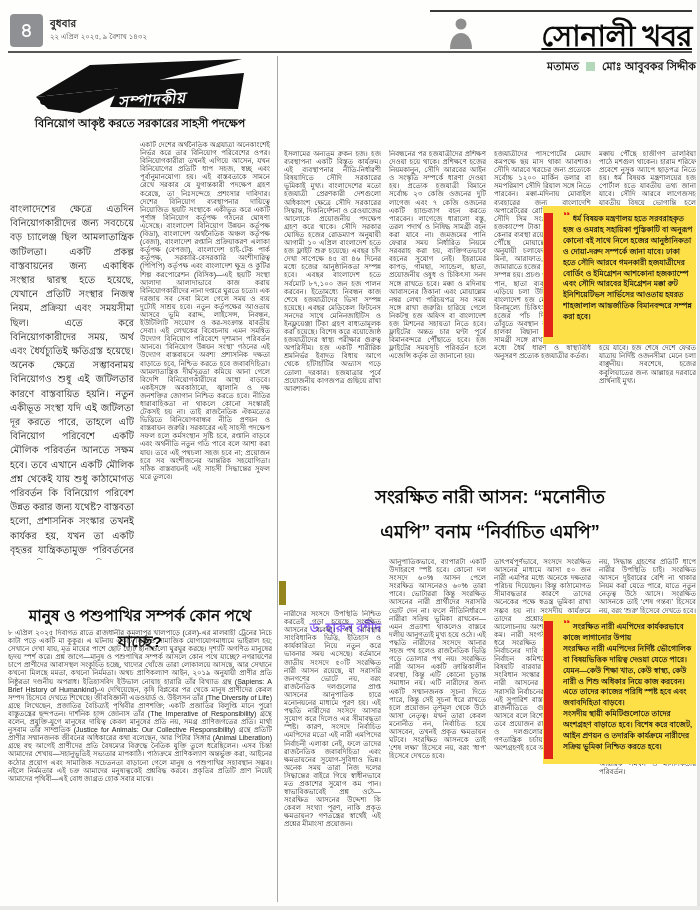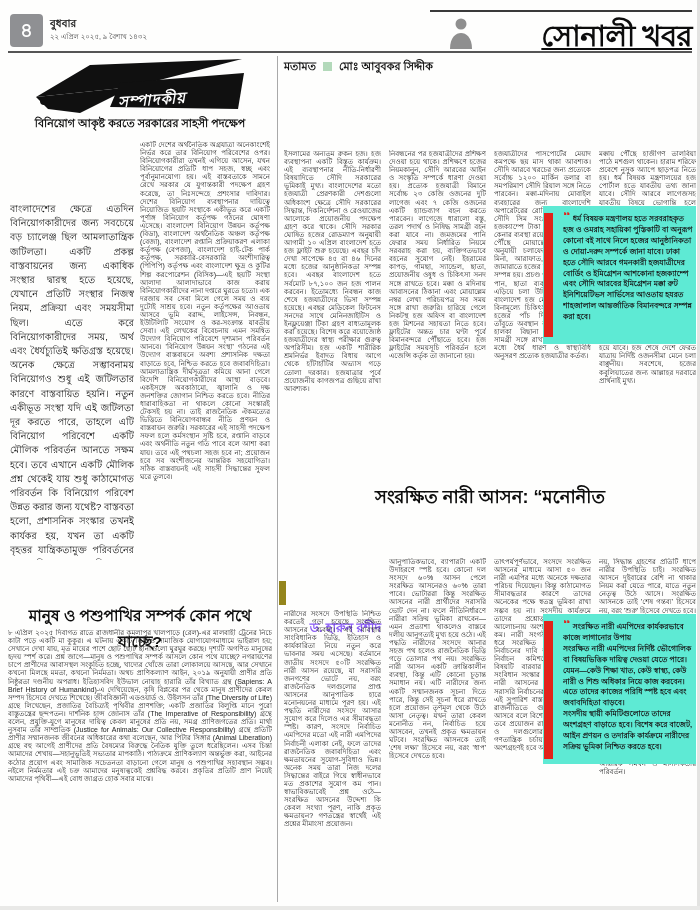--- a/index.html
+++ b/index.html
@@ -28,30 +28,30 @@
                font-weight:bold;text-align:center;color:#0d0d0d;}
   .standfirst{left:10px;top:202px;width:124px;height:358px;font-size:9.5px;line-height:14.2px;
               text-align:justify;color:#111;overflow:hidden;}
   .ed-body{left:140px;top:141px;width:130px;height:458px;overflow:hidden;}
   .micro{font-size:7px;line-height:8.1px;text-align:justify;color:#222;}
   
   .an-headline{left:8px;top:604px;width:264px;font-size:15.5px;font-weight:bold;
                text-align:center;color:#0d0d0d;}
   .an-body{left:8px;top:629px;width:264px;height:266px;overflow:hidden;}
   
-  .kicker{left:284px;top:58px;width:412px;text-align:left;font-size:11px;font-weight:bold;color:#111;}
+  .kicker{left:284px;top:58px;width:412px;text-align:right;font-size:11px;font-weight:bold;color:#111;}
   .ksq{display:inline-block;width:9px;height:9px;background:#b3d9ba;margin:0 7px 0 7px;vertical-align:-1px;}
   .h1red{left:284px;top:72px;width:412px;text-align:center;font-weight:800;
          font-size:33px;line-height:36px;color:#e0251b;}
   .col{overflow:hidden;}
   .c1{left:284px;width:97px;} .c2{left:389px;width:97px;}
   .c3{left:494px;width:97px;} .c4{left:599px;width:97px;}
   .hajjcol{top:150px;height:324px;}
   
-  .pq{background:#5eead4;}
+  .pq{background:#fde047;}
   .pq .bar{position:absolute;left:1px;top:7px;width:9px;background:#e2231a;}
   .pq .qtext{position:absolute;left:20px;top:6px;right:2px;bottom:2px;
              font-size:7.6px;line-height:10.9px;font-weight:bold;color:#151515;
              text-align:left;overflow:hidden;white-space:pre-line;}
   .qmark{color:#e2231a;font-size:15px;line-height:8px;font-weight:800;letter-spacing:-1px;}
   .pq1{left:543px;top:206px;width:153px;height:138px;}
   .pq1 .bar{height:124px;}
   .pq2{left:543px;top:614px;width:153px;height:150px;}
   .pq2 .bar{height:138px;}
   
@@ -110,20 +110,21 @@
   <div class="abs col micro c3 hajjcol">হজযাত্রীদের পাসপোর্টের মেয়াদ কমপক্ষে ছয় মাস থাকা আবশ্যক। সৌদি আরবে খরচের জন্য প্রত্যেকে সর্বোচ্চ ১২০০ মার্কিন ডলার বা সমপরিমাণ সৌদি রিয়াল সঙ্গে নিতে পারবেন। মক্কা-মদিনায় মোবাইল ব্যবহারের জন্য বাংলাদেশি অপারেটরের রোমিং সুবিধা অথবা সৌদি সিম সংগ্রহ করা যাবে। হজক্যাম্পে টাকা ভাঙানো ও সিম কেনার ব্যবস্থা রয়েছে। সৌদি আরবে পৌঁছে মোয়াল্লেমের নির্দেশনা অনুযায়ী চলাফেরা করতে হবে। মিনা, আরাফাত, মুজদালিফা ও জামারাতে হজের মূল আনুষ্ঠানিকতা সম্পন্ন হয়। প্রচণ্ড গরমে পর্যাপ্ত পানি পান, ছাতা ব্যবহার এবং রোদ এড়িয়ে চলা উচিত। অসুস্থ হলে বাংলাদেশ হজ মেডিকেল সেন্টারে বিনামূল্যে চিকিৎসা নেওয়া যাবে। হজের পাঁচ দিন হজযাত্রীদের তাঁবুতে অবস্থান করতে হয় বিধায় হালকা বিছানা ও প্রয়োজনীয় সামগ্রী সঙ্গে রাখা ভালো। ভিড়ের মধ্যে ধৈর্য ধারণ ও স্বাস্থ্যবিধি অনুসরণ প্রত্যেক হজযাত্রীর কর্তব্য।</div>
   <div class="abs col micro c4 hajjcol">মক্কায় পৌঁছে হাজীগণ তালবিয়া পাঠে মশগুল থাকেন। হারাম শরিফে প্রবেশে নুসুক অ্যাপে ছাড়পত্র নিতে হয়। ধর্ম বিষয়ক মন্ত্রণালয়ের হজ পোর্টাল হতে যাবতীয় তথ্য জানা যাবে। সৌদি আরবে লাগেজসহ যাবতীয় বিষয়ে ভোগান্তি হলে ১৬১৩৬ নম্বরে ফোন করে কিংবা নিকটস্থ হজ অফিসে অভিযোগ জানানো যাবে। সৌদি অবস্থানকালে হজযাত্রীর পরিচয়পত্রের নম্বর দিয়ে অনলাইনে সেবা সংক্রান্ত যেকোনো অভিযোগ বা পরামর্শ দাখিল করা যাবে। অভিযোগের পাশাপাশি পরামর্শও গ্রহণযোগ্য। সকল অভিযোগ দ্রুত নিষ্পত্তির ব্যবস্থা রয়েছে। হজ শেষে দেশে ফেরার সময়ও নির্ধারিত ফ্লাইট শিডিউল মেনে চলতে হবে। মদিনায় রওজা শরিফ জিয়ারতের জন্য আগাম অনুমতি নিতে হয়। এ বিষয়ে দূত ভাবিয়ে পরিচয় ও পাসপোর্টের অনুলিপি আলাদা করে রাখা ভালো। তেল রাখিবর্তিত নিকট হুমায়রা করা হয়ে যাবে। হজ শেষে দেশে ফেরত যাত্রায় নির্দিষ্ট ওজনসীমা মেনে চলা বাঞ্ছনীয়। সবশেষে, হজের কবুলিয়াতের জন্য আল্লাহর দরবারে প্রার্থনাই মুখ্য।</div>
 
   <div class="abs pq pq1">
     <div class="bar"></div>
     <div class="qtext"><span class="qmark">“ </span><span>ধর্ম বিষয়ক মন্ত্রণালয় হতে সরবরাহকৃত হজ ও ওমরাহ সহায়িকা পুস্তিকাটি বা অনুরূপ কোনো বই সাথে নিলে হজের আনুষ্ঠানিকতা ও দোয়া-দরুদ সম্পর্কে জানা যাবে। ঢাকা হতে সৌদি আরবে গমনকারী হজযাত্রীদের বোর্ডিং ও ইমিগ্রেশন আশকোনা হজক্যাম্পে এবং সৌদি আরবের ইমিগ্রেশন মক্কা রুট ইনিশিয়েটিভস সার্ভিসের আওতায় হযরত শাহজালাল আন্তর্জাতিক বিমানবন্দরে সম্পন্ন করা হবে।</span></div>
   </div>
 
   <div class="abs h2black">
     <div>সংরক্ষিত নারী আসন: “মনোনীত</div>
+    <div>এমপি” বনাম “নির্বাচিত এমপি”</div>
   </div>
   <div class="abs byline2-marker"></div>
   <div class="abs byline2">ড. হারুন রশীদ</div>
   <div class="abs col micro c1 rescol-c1">নারীদের সংসদে উপস্থিতি নিশ্চিত করতেই গড়া হয়েছে সংরক্ষিত আসনের ব্যবস্থা। এই ব্যবস্থার সাংবিধানিক ভিত্তি, ইতিহাস ও কার্যকারিতা নিয়ে নতুন করে ভাবনার সময় এসেছে। বর্তমানে জাতীয় সংসদে ৫০টি সংরক্ষিত নারী আসন রয়েছে, যা সরাসরি জনগণের ভোটে নয়, বরং রাজনৈতিক দলগুলোর প্রাপ্ত আসনের আনুপাতিক হারে মনোনয়নের মাধ্যমে পূরণ হয়। এই পদ্ধতি নারীদের সংসদে আসার সুযোগ করে দিলেও এর সীমাবদ্ধতা স্পষ্ট। কারণ, সংসদে নির্বাচিত এমপিদের মতো এই নারী এমপিদের নির্বাচনী এলাকা নেই, ফলে তাদের রাজনৈতিক জবাবদিহিতা এবং ক্ষমতায়নের সুযোগ-সুবিধাও ভিন্ন। অনেক সময় তারা নিজ দলের সিদ্ধান্তের বাইরে গিয়ে স্বাধীনভাবে মত প্রকাশের সুযোগ কম পান। স্বাভাবিকভাবেই প্রশ্ন ওঠে—সংরক্ষিত আসনের উদ্দেশ্য কি কেবল সংখ্যা পূরণ, নাকি প্রকৃত ক্ষমতায়ন? গণতন্ত্রের স্বার্থেই এই প্রশ্নের মীমাংসা প্রয়োজন।</div>
   <div class="abs col micro c2 rescol-top">আনুপাতিকভাবে, ব্যাপারটা একটি উদাহরণে স্পষ্ট হবে। কোনো দল সংসদে ৬০% আসন পেলে সংরক্ষিত আসনেরও ৬০% তারা পাবে। ভোটাররা কিন্তু সংরক্ষিত আসনের নারী প্রার্থীদের সরাসরি ভোট দেন না। ফলে নীতিনির্ধারণে নারীরা সক্রিয় ভূমিকা রাখবেন—এমন প্রত্যাশা থাকলেও বাস্তবে দলীয় আনুগত্যই মুখ্য হয়ে ওঠে। এই পদ্ধতি নারীদের সংসদে আনার সহজ পথ হলেও রাজনৈতিক ভিত্তি গড়ে তোলার পথ নয়। সংরক্ষিত নারী আসন একটি ক্রান্তিকালীন ব্যবস্থা, কিন্তু এটি কোনো চূড়ান্ত সমাধান নয়। এটি নারীদের জন্য একটি সম্মানজনক সূচনা দিতে পারে, কিন্তু সেই সূচনা ধরে রাখতে হলে প্রয়োজন তৃণমূল থেকে উঠে আসা নেতৃত্ব। যখন তারা কেবল মনোনীত নন, নির্বাচিত হয়ে আসবেন, তখনই প্রকৃত ক্ষমতায়ন ঘটবে। সংরক্ষিত আসনকে তাই 'শেষ লক্ষ্য' হিসেবে নয়, বরং 'ধাপ' হিসেবে দেখতে হবে।</div>
   <div class="abs col micro c3 rescol-top">তাৎপর্যপূর্ণভাবে, সংসদে সংরক্ষিত আসনের মাধ্যমে আসা ৫০ জন নারী এমপির মধ্যে অনেকে দক্ষতার পরিচয় দিয়েছেন। কিন্তু কাঠামোগত সীমাবদ্ধতার কারণে তাদের অনেকের পক্ষে স্বতন্ত্র ভূমিকা রাখা সম্ভব হয় না। সংসদীয় কার্যক্রমে তাদের প্রশ্নোত্তর ও বিল আলোচনায় অংশগ্রহণ তুলনামূলক কম। নারী সংগঠনগুলো দীর্ঘদিন ধরে সংরক্ষিত আসনে সরাসরি নির্বাচনের দাবি জানিয়ে আসছে। নির্বাচন কমিশনের সংলাপেও বিষয়টি বারবার উঠে এসেছে। সংবিধান সংস্কার কমিশন সংরক্ষিত নারী আসনের সংখ্যা বাড়িয়ে সরাসরি নির্বাচনের সুপারিশ করেছে। এই সুপারিশ বাস্তবায়িত হলে নারী রাজনীতিতে গুণগত পরিবর্তন আসবে বলে বিশেষজ্ঞদের অভিমত। তবে প্রয়োজন রাজনৈতিক সদিচ্ছা ও দলগুলোর আন্তরিকতা। গণতান্ত্রিক চর্চায় নারীর অর্থবহ অংশগ্রহণই হবে আসল অগ্রগতি।</div>
   <div class="abs col micro c4 rescol-top">নয়, সিদ্ধান্ত গ্রহণের প্রতিটি ধাপে নারীর উপস্থিতি চাই। সংরক্ষিত আসনে দুইবারের বেশি না থাকার নিয়ম করা যেতে পারে, যাতে নতুন নেতৃত্ব উঠে আসে। সংরক্ষিত আসনকে তাই 'শেষ গন্তব্য' হিসেবে নয়, বরং 'শুরু' হিসেবে দেখতে হবে। রাজনীতিতে নারীর অংশগ্রহণ বাড়াতে হলে কেবল বিধানগত ব্যবস্থাই যথেষ্ট নয়; দলীয় কাঠামো, মনোনয়ন প্রক্রিয়া ও নির্বাচনী ব্যয়ের বাস্তবতাও বদলাতে হবে। এখন সময় এসেছে নারীকে প্রতিদ্বন্দ্বিতার সমান সুযোগ দেওয়ার। সংরক্ষিত নারী আসন কি সরাসরি নির্বাচনের আওতায় আসা উচিত—এ প্রশ্নে জাতীয় ঐকমত্য জরুরি। গণতন্ত্রের অগ্রযাত্রা তখনই পূর্ণতা পাবে, যখন নারী কেবল সংখ্যায় নয়, সিদ্ধান্ত গ্রহণেও সমান অংশীদার হবেন। সবশেষে বলা যায়, 'মনোনীত এমপি' বনাম 'নির্বাচিত এমপি' বিতর্কের মীমাংসা হতে পারে একটাই—নারীর প্রকৃত রাজনৈতিক ক্ষমতায়ন। এ জন্য চাই সমাজের সর্বস্তরের আন্তরিক সমর্থন ও মানসিকতার পরিবর্তন।</div>
 
   <div class="abs pq pq2">
     <div class="bar"></div>

